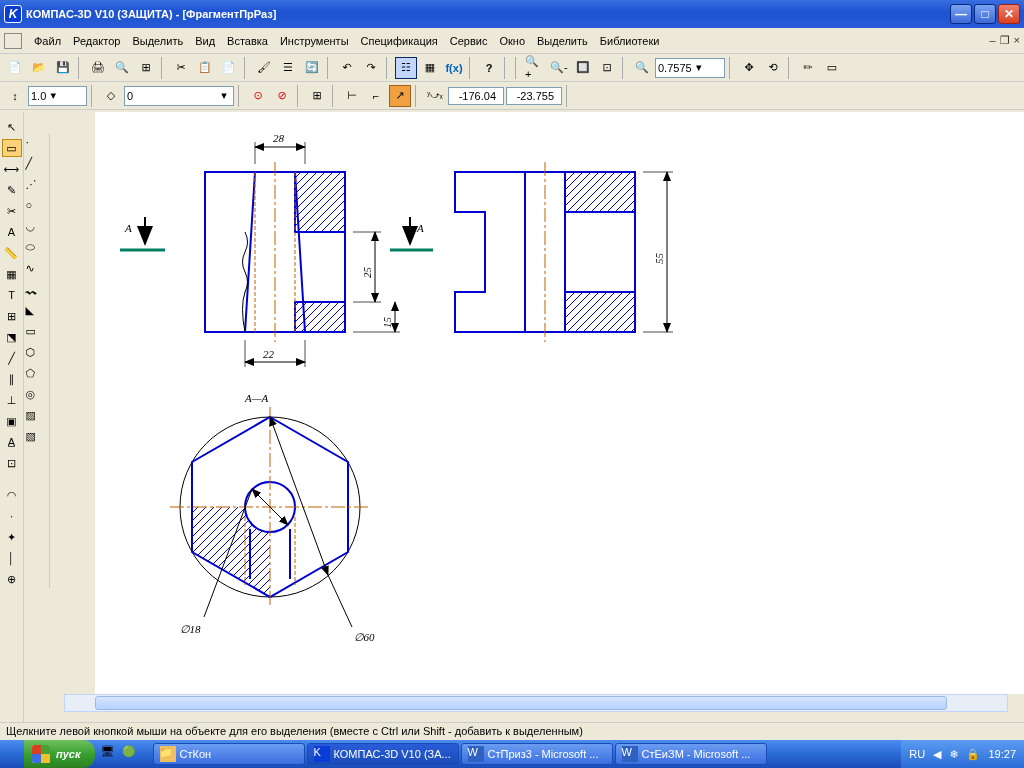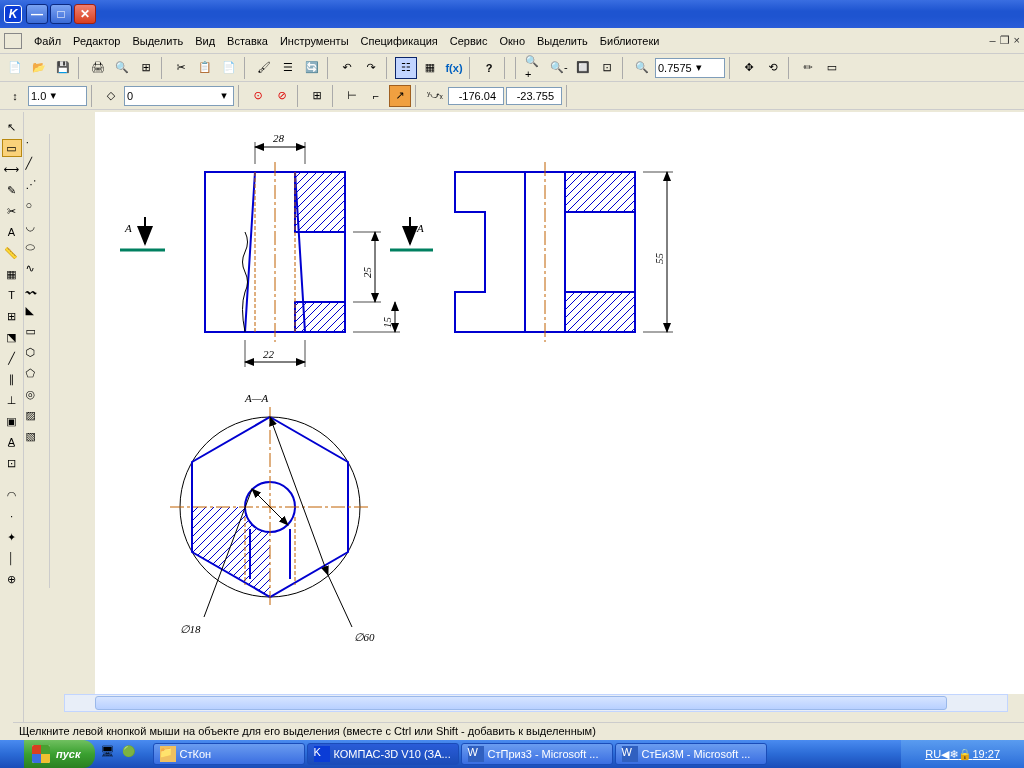--- a/index.html
+++ b/index.html
@@ -23,40 +23,41 @@
 .toolcol{ position:absolute; top:112px; left:0; width:24px; height:610px; background:#ece9d8; border-right:1px solid #ccc; display:flex; flex-direction:column; align-items:center; padding-top:6px; gap:3px;}
 .toolcol .tc{ width:20px; height:18px; border:1px solid transparent; display:flex; align-items:center; justify-content:center;}
 .toolcol .tc.active{background:#fad27a;border:1px solid #b88810;}
 .toolcol2{ position:absolute; top:134px; left:24px; width:26px; height:454px; background:#ece9d8; border-right:1px solid #ccc; display:flex; flex-direction:column; align-items:center; gap:3px; padding-top:2px;}
 .toolcol2 .tc2{ width:22px; height:18px;}
 .canvas-area{ position:absolute; top:112px; left:50px; right:0; bottom:46px; background:#ece9d8;}
 .canvas{ position:absolute; top:0; left:14px; right:0; bottom:28px; background:#fff;margin-left:31px; }
 .blanktop{ position:absolute; top:0; left:0; width:14px; height:20px; background:#ece9d8;}
 .scroll-h{ position:absolute; left:14px; right:16px; bottom:10px; height:18px; background:#e8eef8; border:1px solid #c2d5ff;}
 .sh-thumb{ position:absolute; left:30px; top:1px; height:14px; width:852px; background:linear-gradient(#d6e4ff,#b8d0ff); border:1px solid #9ab8ea; border-radius:3px;}
-.status{ position:absolute; left:0; right:0; bottom:28px; height:18px; background:#ece9d8; border-top:1px solid #ccc; padding:2px 6px; font-size:11px;margin-left:13px; }
+.status{ position:absolute; left:0; right:0; bottom:28px; height:18px; background:#ece9d8; border-top:1px solid #ccc; padding:2px 6px; font-size:11px; }
 .taskbar{ position:absolute; left:0; right:0; bottom:0; height:28px; background:linear-gradient(#4a8bf0,#2b6bd6 50%,#1a4cb8); display:flex; align-items:center; }
 .startbtn{ height:28px; display:flex; align-items:center; padding:0 14px 0 8px; background:linear-gradient(#70c060,#3aa030 50%,#2a8020); color:#fff; font-weight:bold; font-style:italic; font-size:14px; border-radius:0 12px 12px 0;margin-left:24px; }
 .startbtn .orb{width:18px;height:18px;border-radius:2px;background:#fff;margin-right:6px;display:grid;grid-template-columns:1fr 1fr;grid-template-rows:1fr 1fr;overflow:hidden;}
 .startbtn .orb span:nth-child(1){background:#d84020}.startbtn .orb span:nth-child(2){background:#4aa030}.startbtn .orb span:nth-child(3){background:#3a6ee1}.startbtn .orb span:nth-child(4){background:#f0c030}
 .qlaunch{display:flex;gap:4px;padding:0 6px;align-items:center;}
 .qlaunch .qi{width:18px;height:18px;}
 .tasks{ display:flex; gap:2px; padding-left:6px; flex:1; align-items:center;}
 .taskbtn{ height:22px; min-width:152px; max-width:160px; background:linear-gradient(#6a9cf0,#3a6ee1); border:1px solid #1a4cb8; border-radius:3px; color:#fff; display:flex; align-items:center; padding:0 6px; gap:4px; font-size:11px; overflow:hidden; white-space:nowrap;}
 .taskbtn.active{ background:linear-gradient(#2a5cd8,#1a4cb8); }
 .taskbtn .ti{width:16px;height:16px;background:#fff;flex-shrink:0;}
-.tray{ background:linear-gradient(#5a9cf0,#2a6cd8); height:28px; display:flex; align-items:center; padding:0 24px; gap:0; color:#fff; font-size:11px;text-decoration:underline;}
+.tray{ background:linear-gradient(#5a9cf0,#2a6cd8); height:28px; display:flex; align-items:center; padding:0 8px; gap:8px; color:#fff; font-size:11px;}
 .coord-box{background:#fff;border:1px solid #7f9db9;height:18px;width:56px;display:flex;align-items:center;justify-content:flex-end;padding:0 7px;font-size:11px;}
 svg text{font-family:"Times New Roman",serif;font-style:italic;}
 </style>
 </head>
 <body>
 
 <div class="titlebar">
   <div class="icon-k">K</div>
+  <div class="title">КОМПАС-3D V10 (ЗАЩИТА) - [ФрагментПрРаз]</div>
   <div class="winbtns">
     <div class="winbtn">—</div>
     <div class="winbtn">□</div>
     <div class="winbtn close">✕</div>
   </div>
 </div>
 
 <div class="menubar">
   <div class="smicon"></div>
   <div class="mitem"><u></u><span>Файл</span></div>

